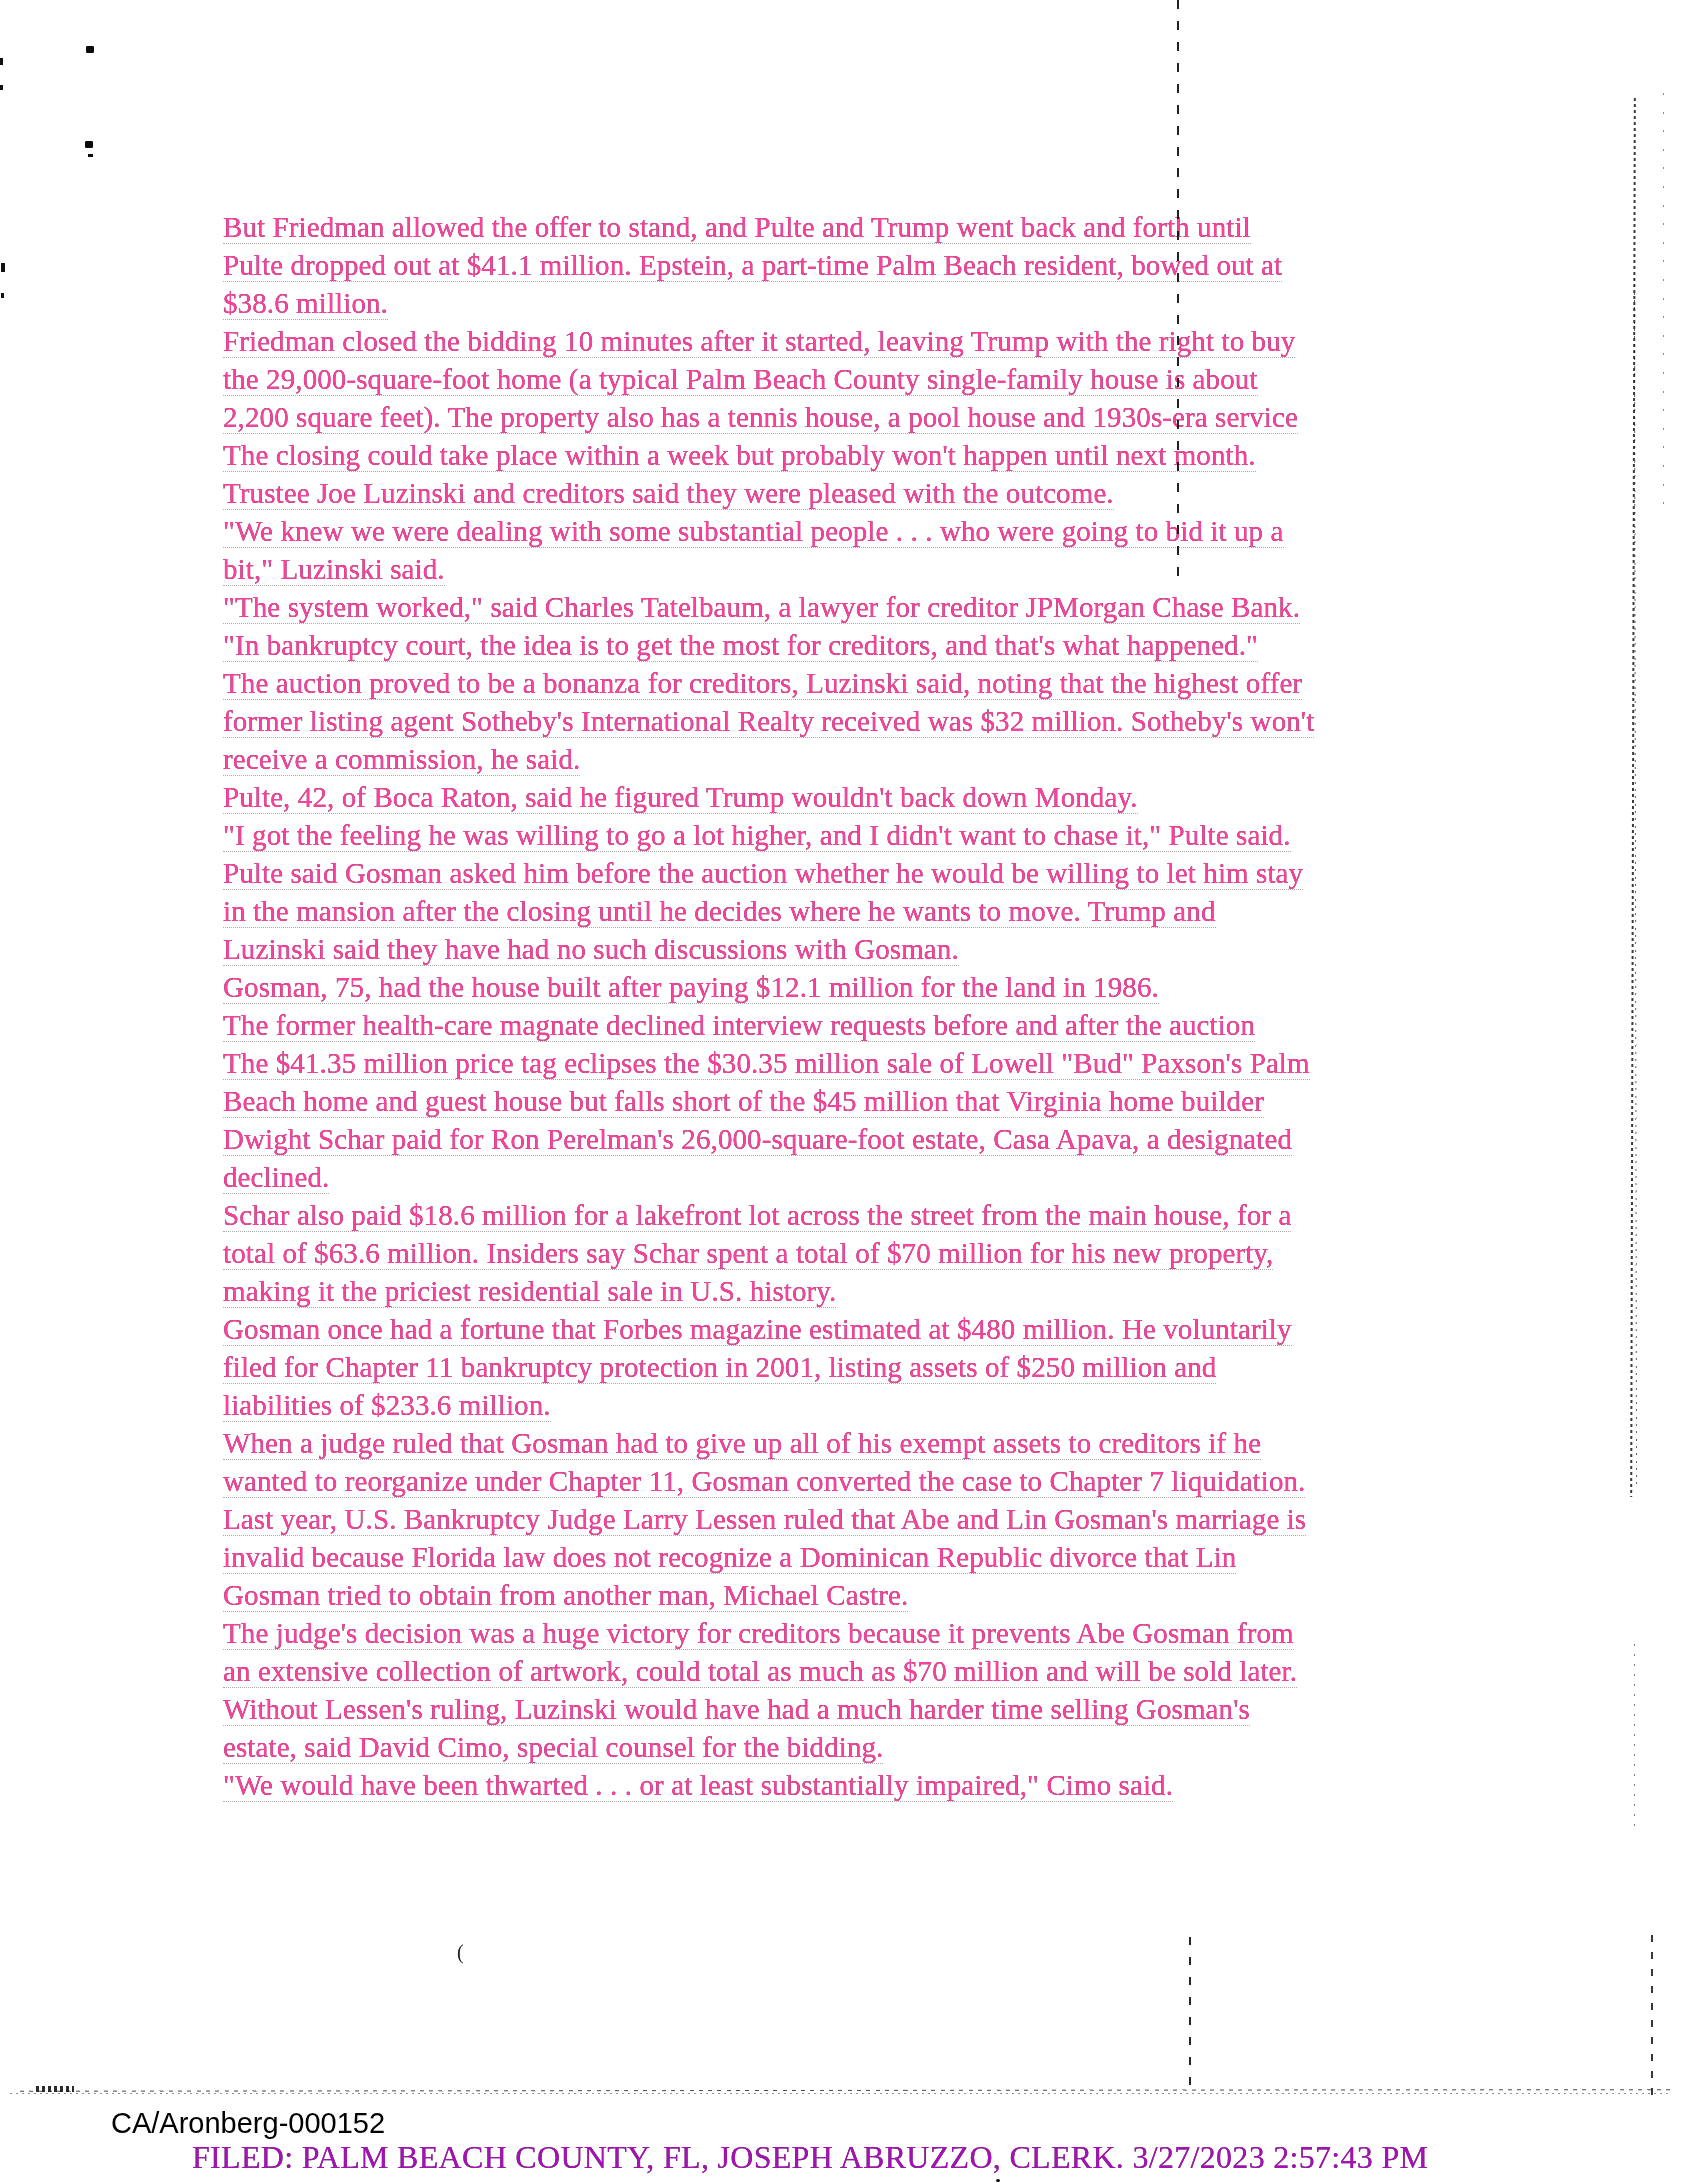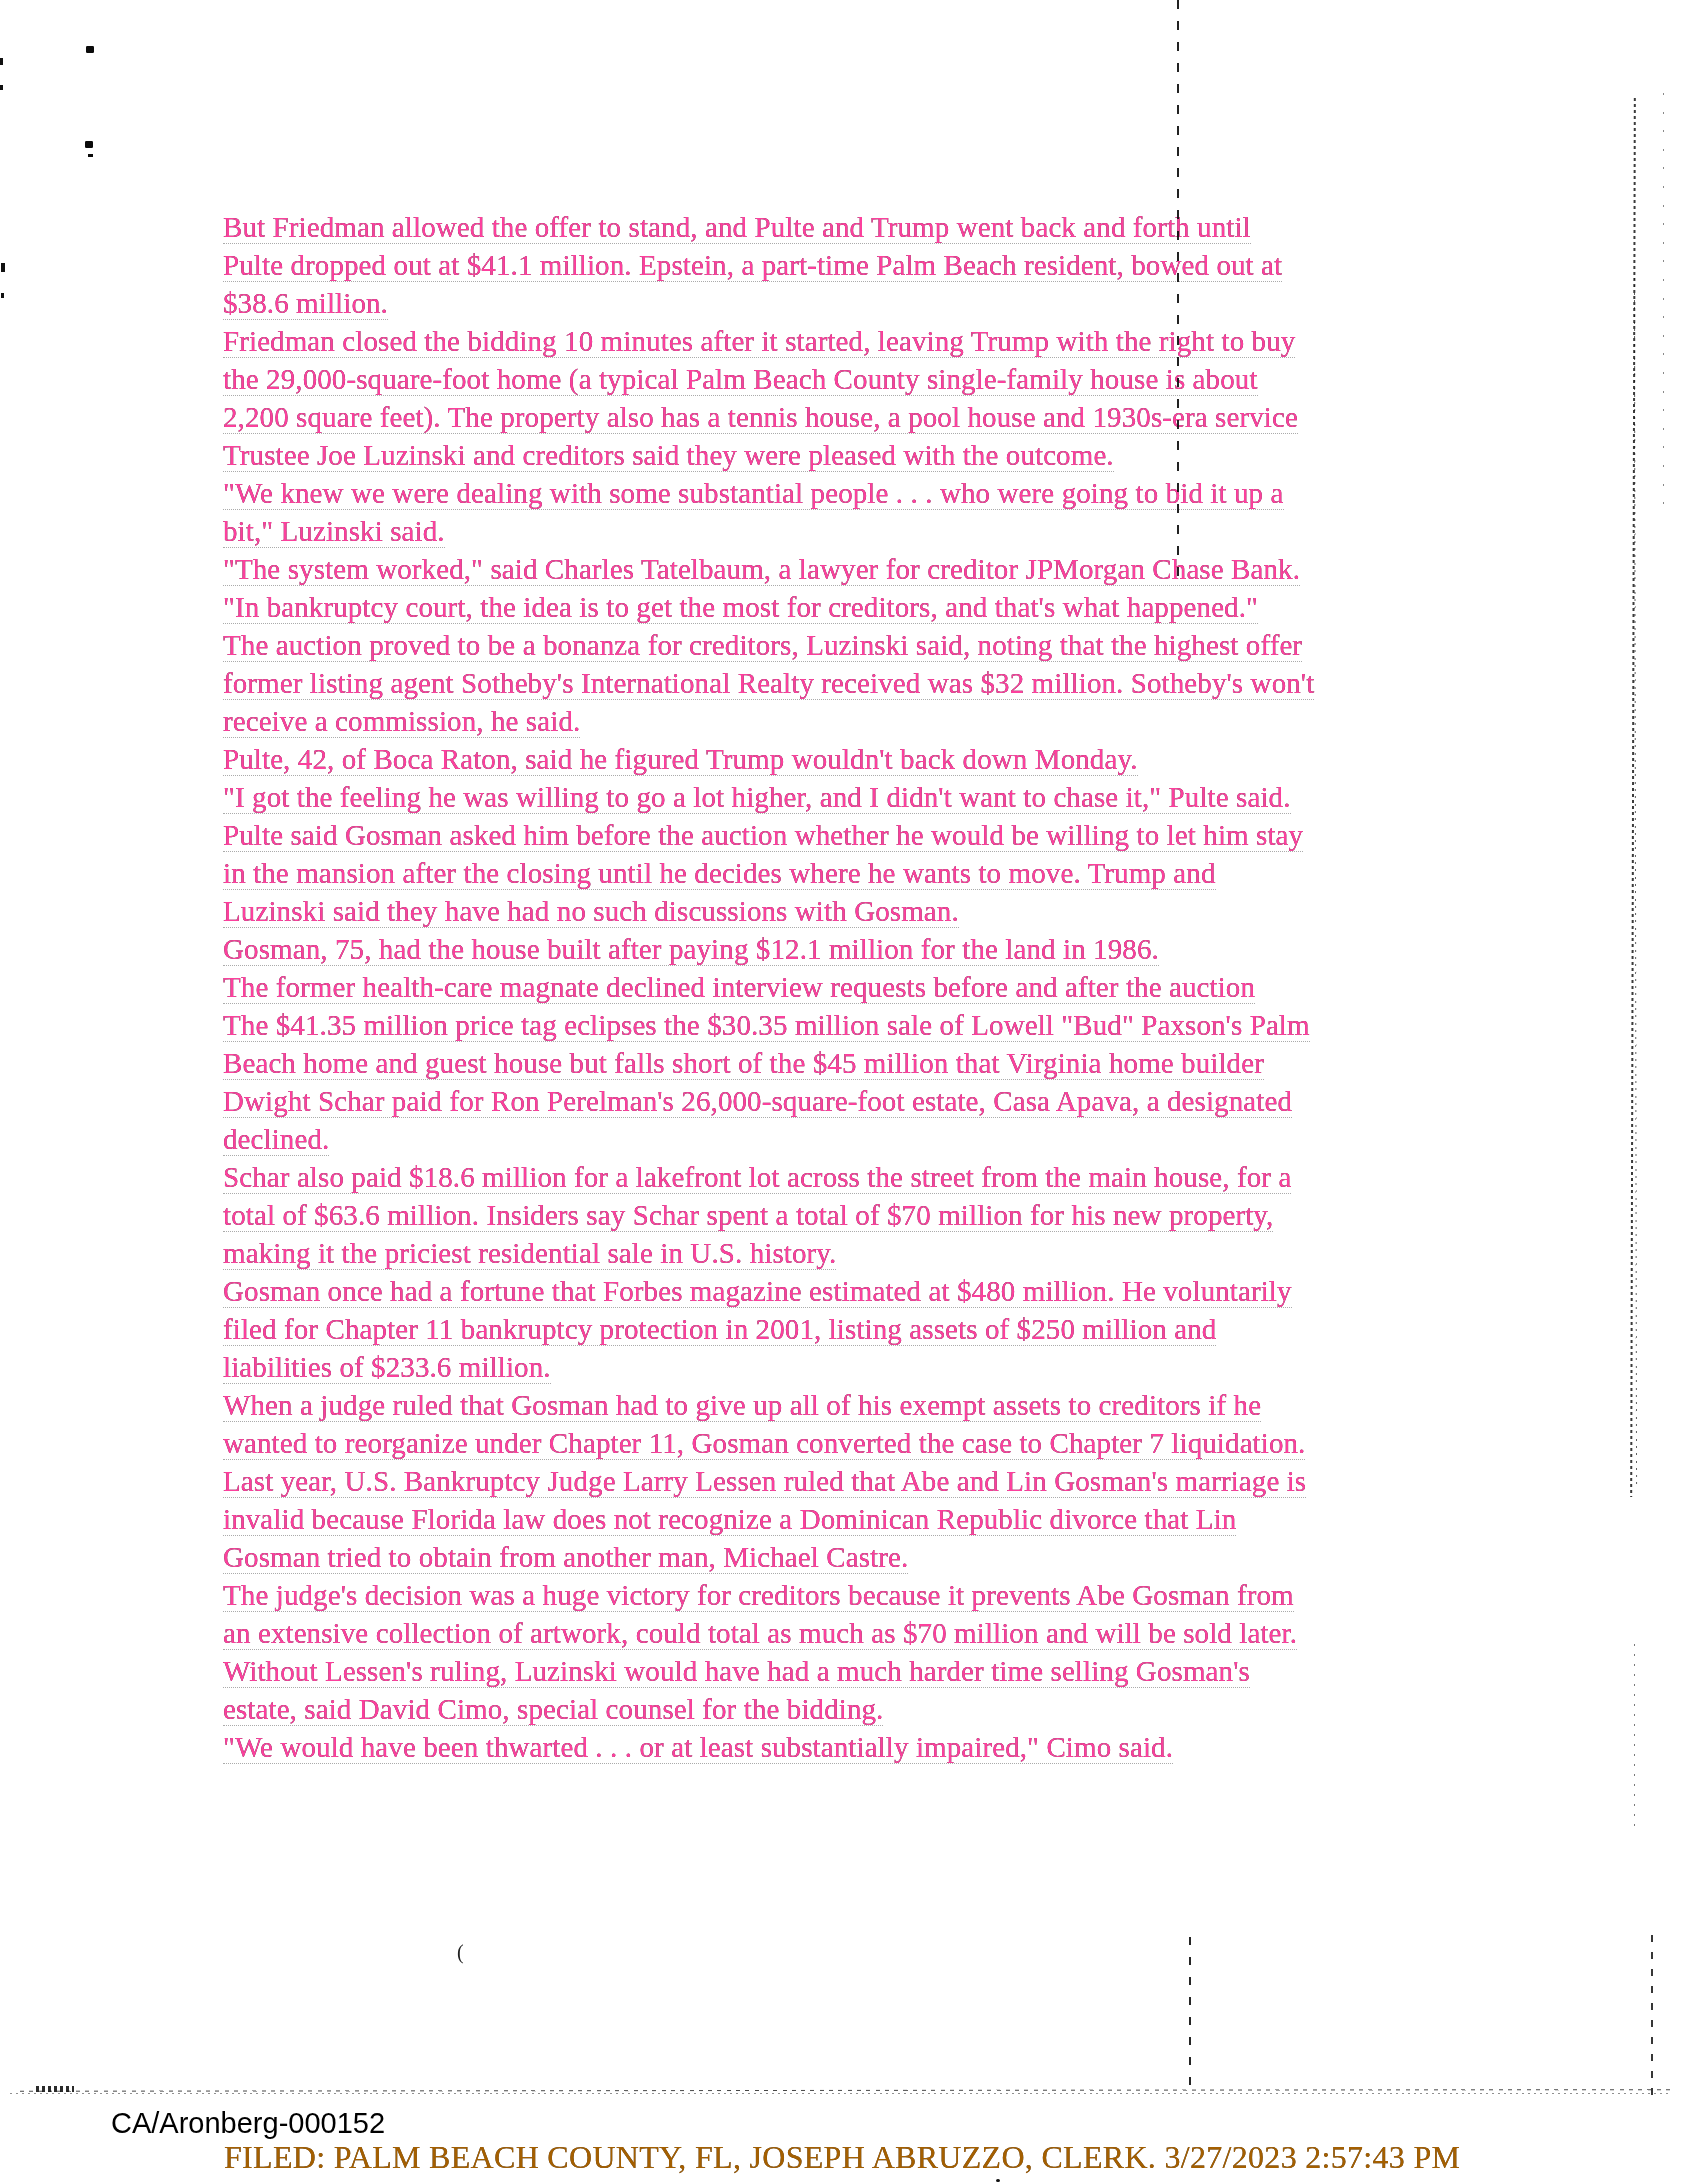--- a/index.html
+++ b/index.html
@@ -31,25 +31,24 @@
   
   .bates {
     position:absolute; left:111px; top:2107px;
     font-family:"Liberation Sans","DejaVu Sans",sans-serif;
     font-size:29px; color:#000;
     filter: blur(0.2px) contrast(1.1);
   }
   .filed {
     position:absolute; left:192px; top:2139px;
     font-family:"Liberation Serif","DejaVu Serif",serif;
-    font-size:32px; color:#a16207;
+    font-size:32px; color:#a21caf;
     white-space:nowrap; letter-spacing:0.3px;
     filter: blur(0.2px) contrast(1.1);
     text-shadow: 0 0 0.5px rgba(0,0,0,0.7);
-    margin-left: 32px;
   }
 
   
   .artifact { position:absolute; pointer-events:none; }
   .vdash-top {
     left:1177px; top:0; width:2px; height:583px;
     background:repeating-linear-gradient(180deg, rgba(15,15,15,0.92) 0 9.3px, transparent 9.3px 21px);
   }
   .vdash-bottom {
     left:1189px; top:1937px; width:2px; height:159px;
@@ -109,20 +108,21 @@
 
 <div class="page">
 
   <div class="article">
       <div class="line"><span>But Friedman allowed the offer to stand, and Pulte and Trump went back and forth until</span></div>
       <div class="line"><span>Pulte dropped out at $41.1 million. Epstein, a part-time Palm Beach resident, bowed out at</span></div>
       <div class="line"><span>$38.6 million.</span></div>
       <div class="line"><span>Friedman closed the bidding 10 minutes after it started, leaving Trump with the right to buy</span></div>
       <div class="line"><span>the 29,000-square-foot home (a typical Palm Beach County single-family house is about</span></div>
       <div class="line"><span>2,200 square feet). The property also has a tennis house, a pool house and 1930s-era service</span></div>
+      <div class="line"><span>The closing could take place within a week but probably won't happen until next month.</span></div>
       <div class="line"><span>Trustee Joe Luzinski and creditors said they were pleased with the outcome.</span></div>
       <div class="line"><span>"We knew we were dealing with some substantial people . . . who were going to bid it up a</span></div>
       <div class="line"><span>bit," Luzinski said.</span></div>
       <div class="line"><span>"The system worked," said Charles Tatelbaum, a lawyer for creditor JPMorgan Chase Bank.</span></div>
       <div class="line"><span>"In bankruptcy court, the idea is to get the most for creditors, and that's what happened."</span></div>
       <div class="line"><span>The auction proved to be a bonanza for creditors, Luzinski said, noting that the highest offer</span></div>
       <div class="line"><span>former listing agent Sotheby's International Realty received was $32 million. Sotheby's won't</span></div>
       <div class="line"><span>receive a commission, he said.</span></div>
       <div class="line"><span>Pulte, 42, of Boca Raton, said he figured Trump wouldn't back down Monday.</span></div>
       <div class="line"><span>"I got the feeling he was willing to go a lot higher, and I didn't want to chase it," Pulte said.</span></div>

